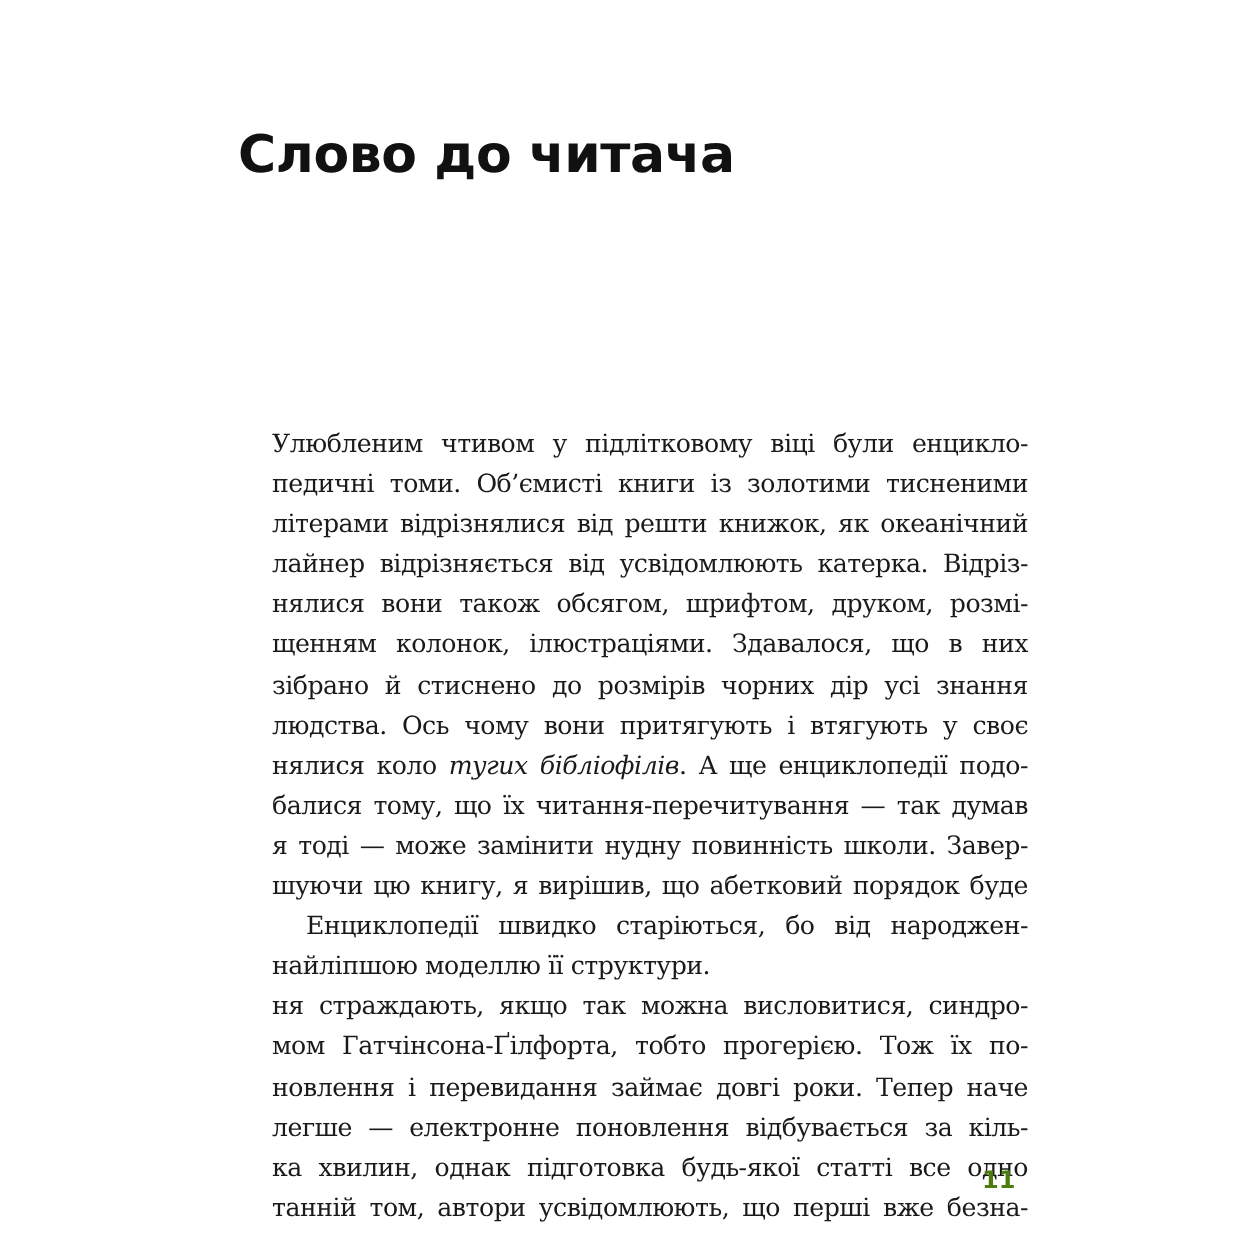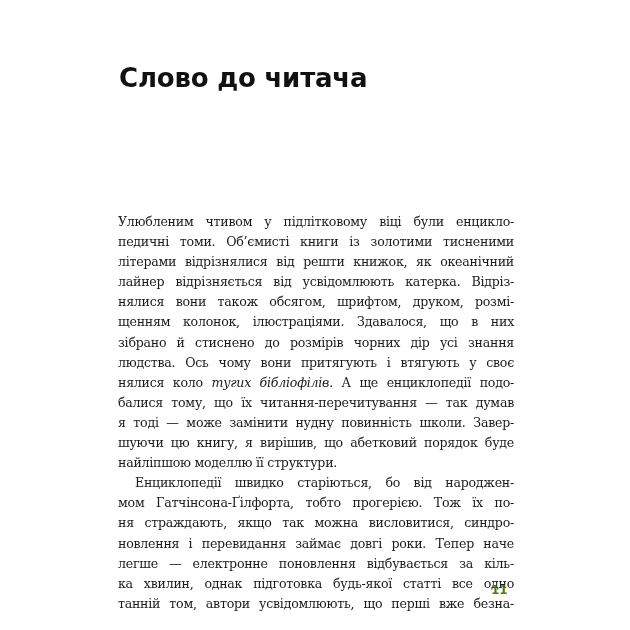--- a/index.html
+++ b/index.html
@@ -41,20 +41,21 @@
       color: #1a1a1a;
     }
     .line {
       display: block;
       height: 20.1px;
       line-height: 20.1px;
       white-space: nowrap;
       text-align: justify;
       text-align-last: justify;
       letter-spacing: -0.25px;
+      margin-left: 18px;
     }
     .line.last {
       text-align-last: left;
     }
     .line.indent {
       padding-left: 17px;
     }
     .line em {
       font-style: italic;
     }
@@ -81,25 +82,25 @@
     <span class="line">літерами відрізнялися від решти книжок, як океанічний</span>
     <span class="line">лайнер відрізняється від усвідомлюють катерка. Відріз-</span>
     <span class="line">нялися вони також обсягом, шрифтом, друком, розмі-</span>
     <span class="line">щенням колонок, ілюстраціями. Здавалося, що в них</span>
     <span class="line">зібрано й стиснено до розмірів чорних дір усі знання</span>
     <span class="line">людства. Ось чому вони притягують і втягують у своє</span>
     <span class="line"><span>нялися коло </span><em>тугих бібліофілів</em><span>. А ще енциклопедії подо-</span></span>
     <span class="line">балися тому, що їх читання-перечитування — так думав</span>
     <span class="line">я тоді — може замінити нудну повинність школи. Завер-</span>
     <span class="line">шуючи цю книгу, я вирішив, що абетковий порядок буде</span>
+    <span class="line indent">Енциклопедії швидко старіються, бо від народжен-</span>
+
     <span class="line last">найліпшою моделлю її структури.</span>
-
-    <span class="line indent">Енциклопедії швидко старіються, бо від народжен-</span>
+    <span class="line">ня страждають, якщо так можна висловитися, синдро-</span>
     <span class="line">мом Гатчінсона-Ґілфорта, тобто прогерією. Тож їх по-</span>
-    <span class="line">ня страждають, якщо так можна висловитися, синдро-</span>
     <span class="line">новлення і перевидання займає довгі роки. Тепер наче</span>
     <span class="line">легше — електронне поновлення відбувається за кіль-</span>
     <span class="line">ка хвилин, однак підготовка будь-якої статті все одно</span>
     <span class="line">танній том, автори усвідомлюють, що перші вже безна-</span>
 
   </div>
 
   <div class="page-number">11</div>
 </div>
 

